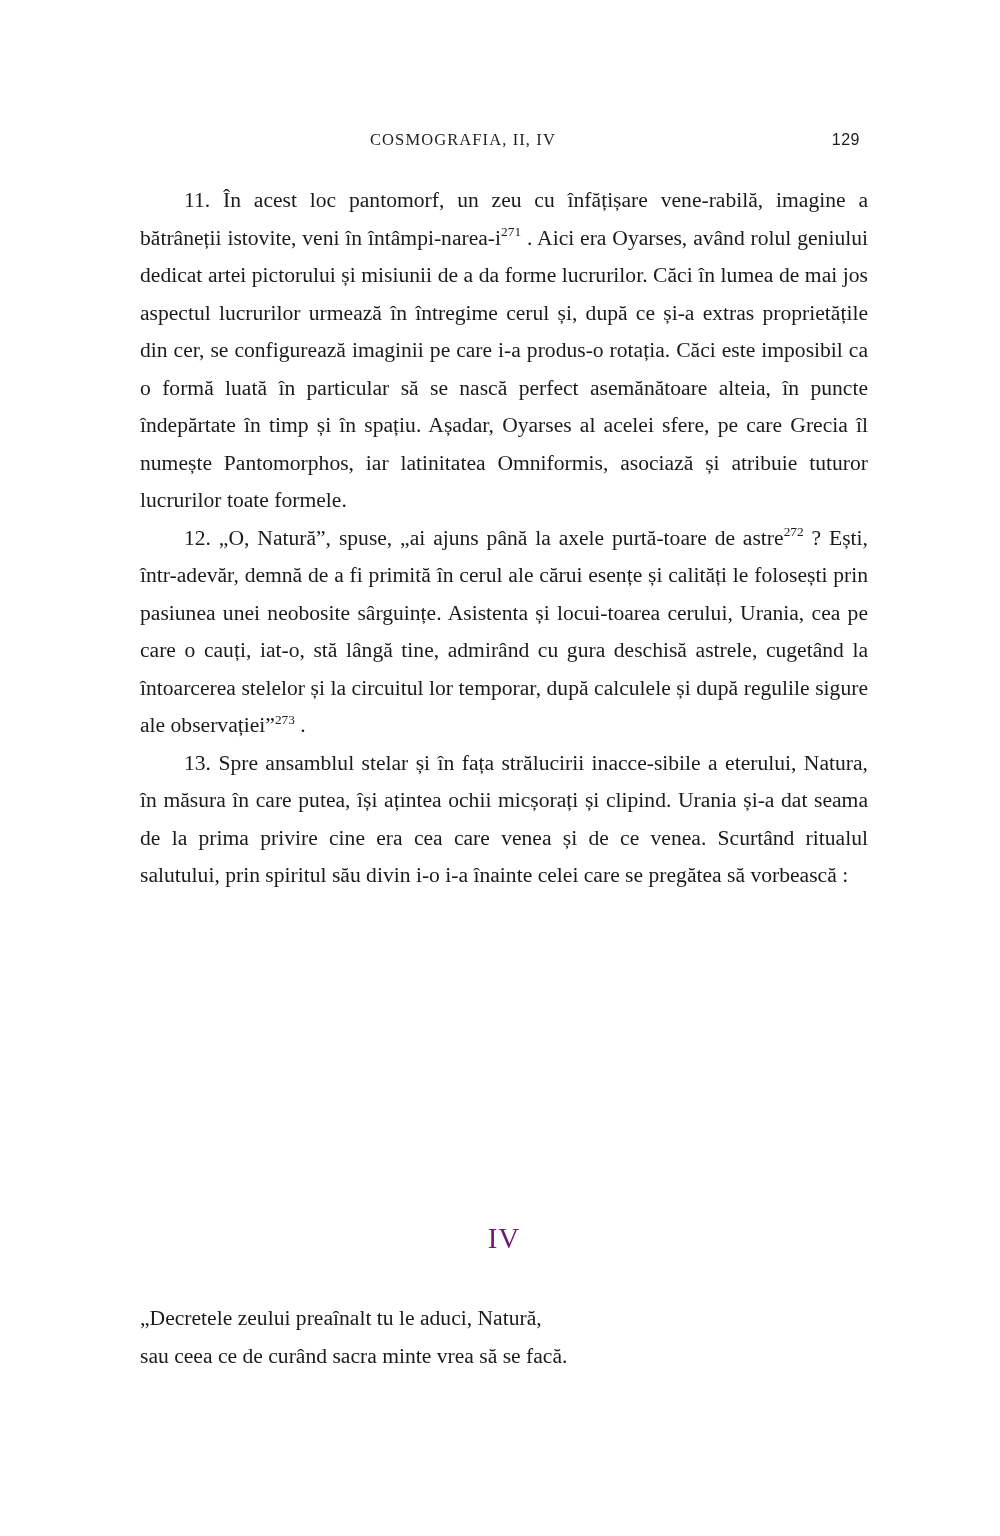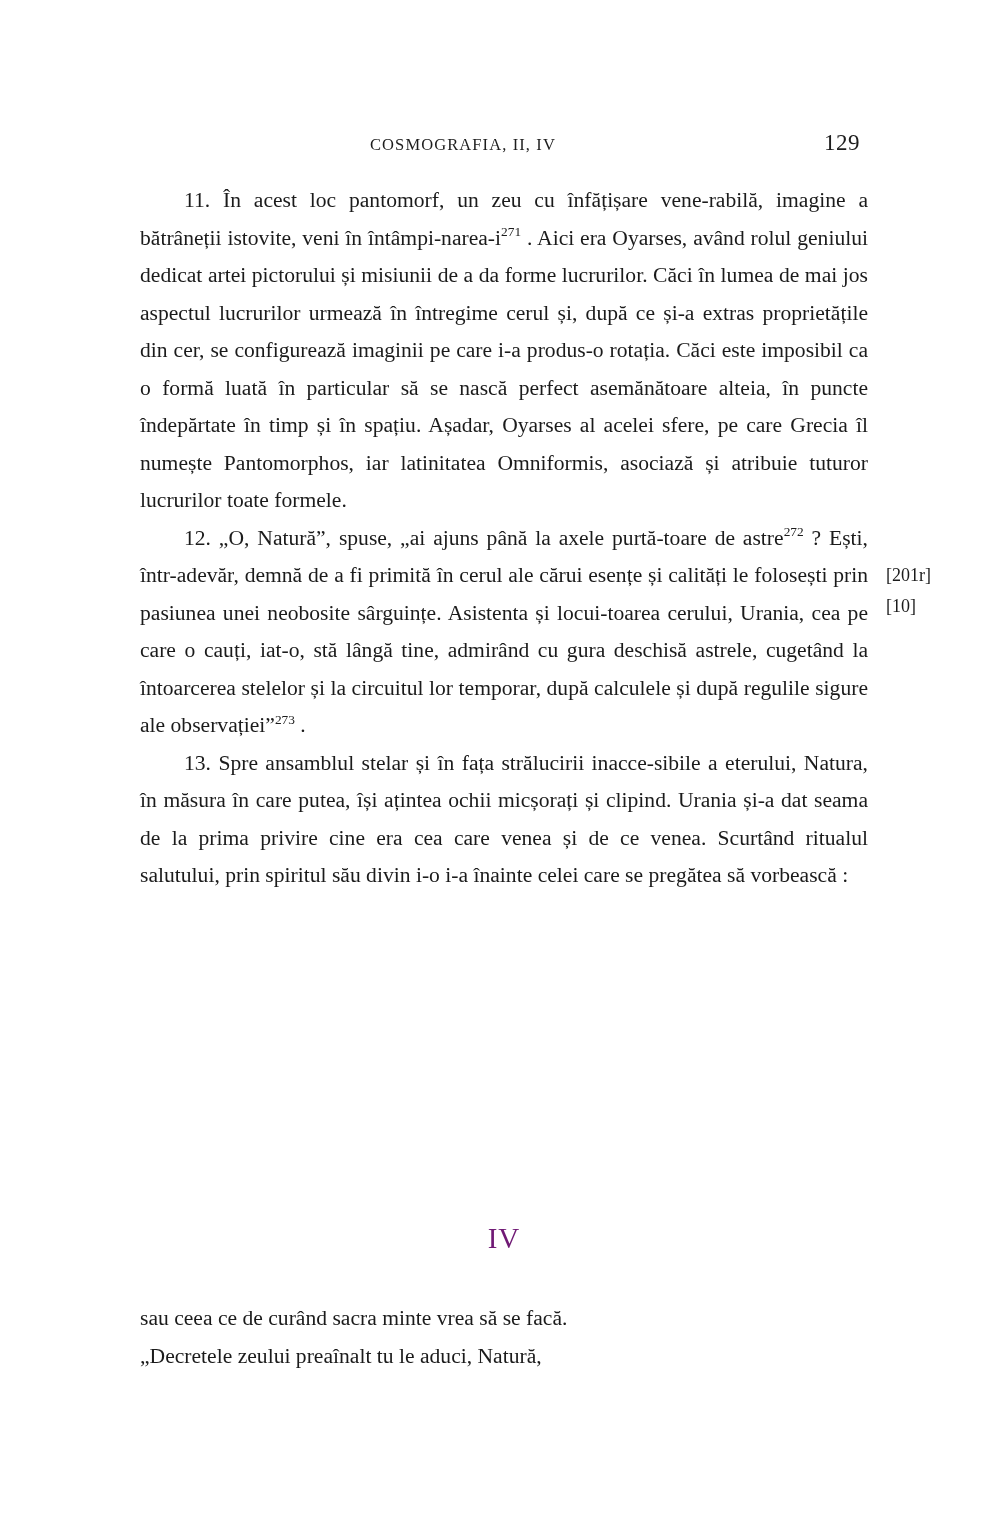--- a/index.html
+++ b/index.html
@@ -32,22 +32,22 @@
     justify-content: space-between;
   }
   .head-title {
     font-family: "Liberation Serif", serif;
     font-size: 16.5px;
     letter-spacing: 1.1px;
     color: #1d1d1d;
     margin-left: 230px;
   }
   .head-folio {
-    font-family: Liberation Serif, serif;
-    font-size: 23px;
+    font-family: Liberation Sans, sans-serif;
+    font-size: 16px;
     color: #1d1d1d;
     letter-spacing: 0.5px;
     margin-left: 24px;
   }
   .body-col {
     position: absolute;
     left: 140px;
     top: 182px;
     width: 728px;
   }
@@ -130,24 +130,20 @@
       <p class="para indent">12. „O, Natură”, spuse, „ai ajuns până la axele purtă-toare de astre<sup>272</sup> ? Ești, într-adevăr, demnă de a fi primită în cerul ale cărui esențe și calități le folosești prin pasiunea unei neobosite sârguințe. Asistenta și locui-toarea cerului, Urania, cea pe care o cauți, iat-o, stă lângă tine, admirând cu gura deschisă astrele, cugetând la întoarcerea stelelor și la circuitul lor temporar, după calculele și după regulile sigure ale observației”<sup>273</sup> .</p>
     </div>
 
     <div class="para-block">
       <p class="para indent">13. Spre ansamblul stelar și în fața strălucirii inacce-sibile a eterului, Natura, în măsura în care putea, își ațintea ochii micșorați și clipind. Urania și-a dat seama de la prima privire cine era cea care venea și de ce venea. Scurtând ritualul salutului, prin spiritul său divin i-o i-a înainte celei care se pregătea să vorbească :</p>
     </div>
 
     <div class="section-number">IV</div>
 
     <div class="verse">
+      <div>„Decretele zeului preaînalt tu le aduci, Natură,</div>
       <div>sau ceea ce de curând sacra minte vrea să se facă.</div>
-      <div>„Decretele zeului preaînalt tu le aduci, Natură,</div>
     </div>
 
   </div>
 
-  <div class="margin-notes">
-    <div>[201r]</div>
-    <div>[10]</div>
-  </div>
 
 </div>
 
 </body></html>

